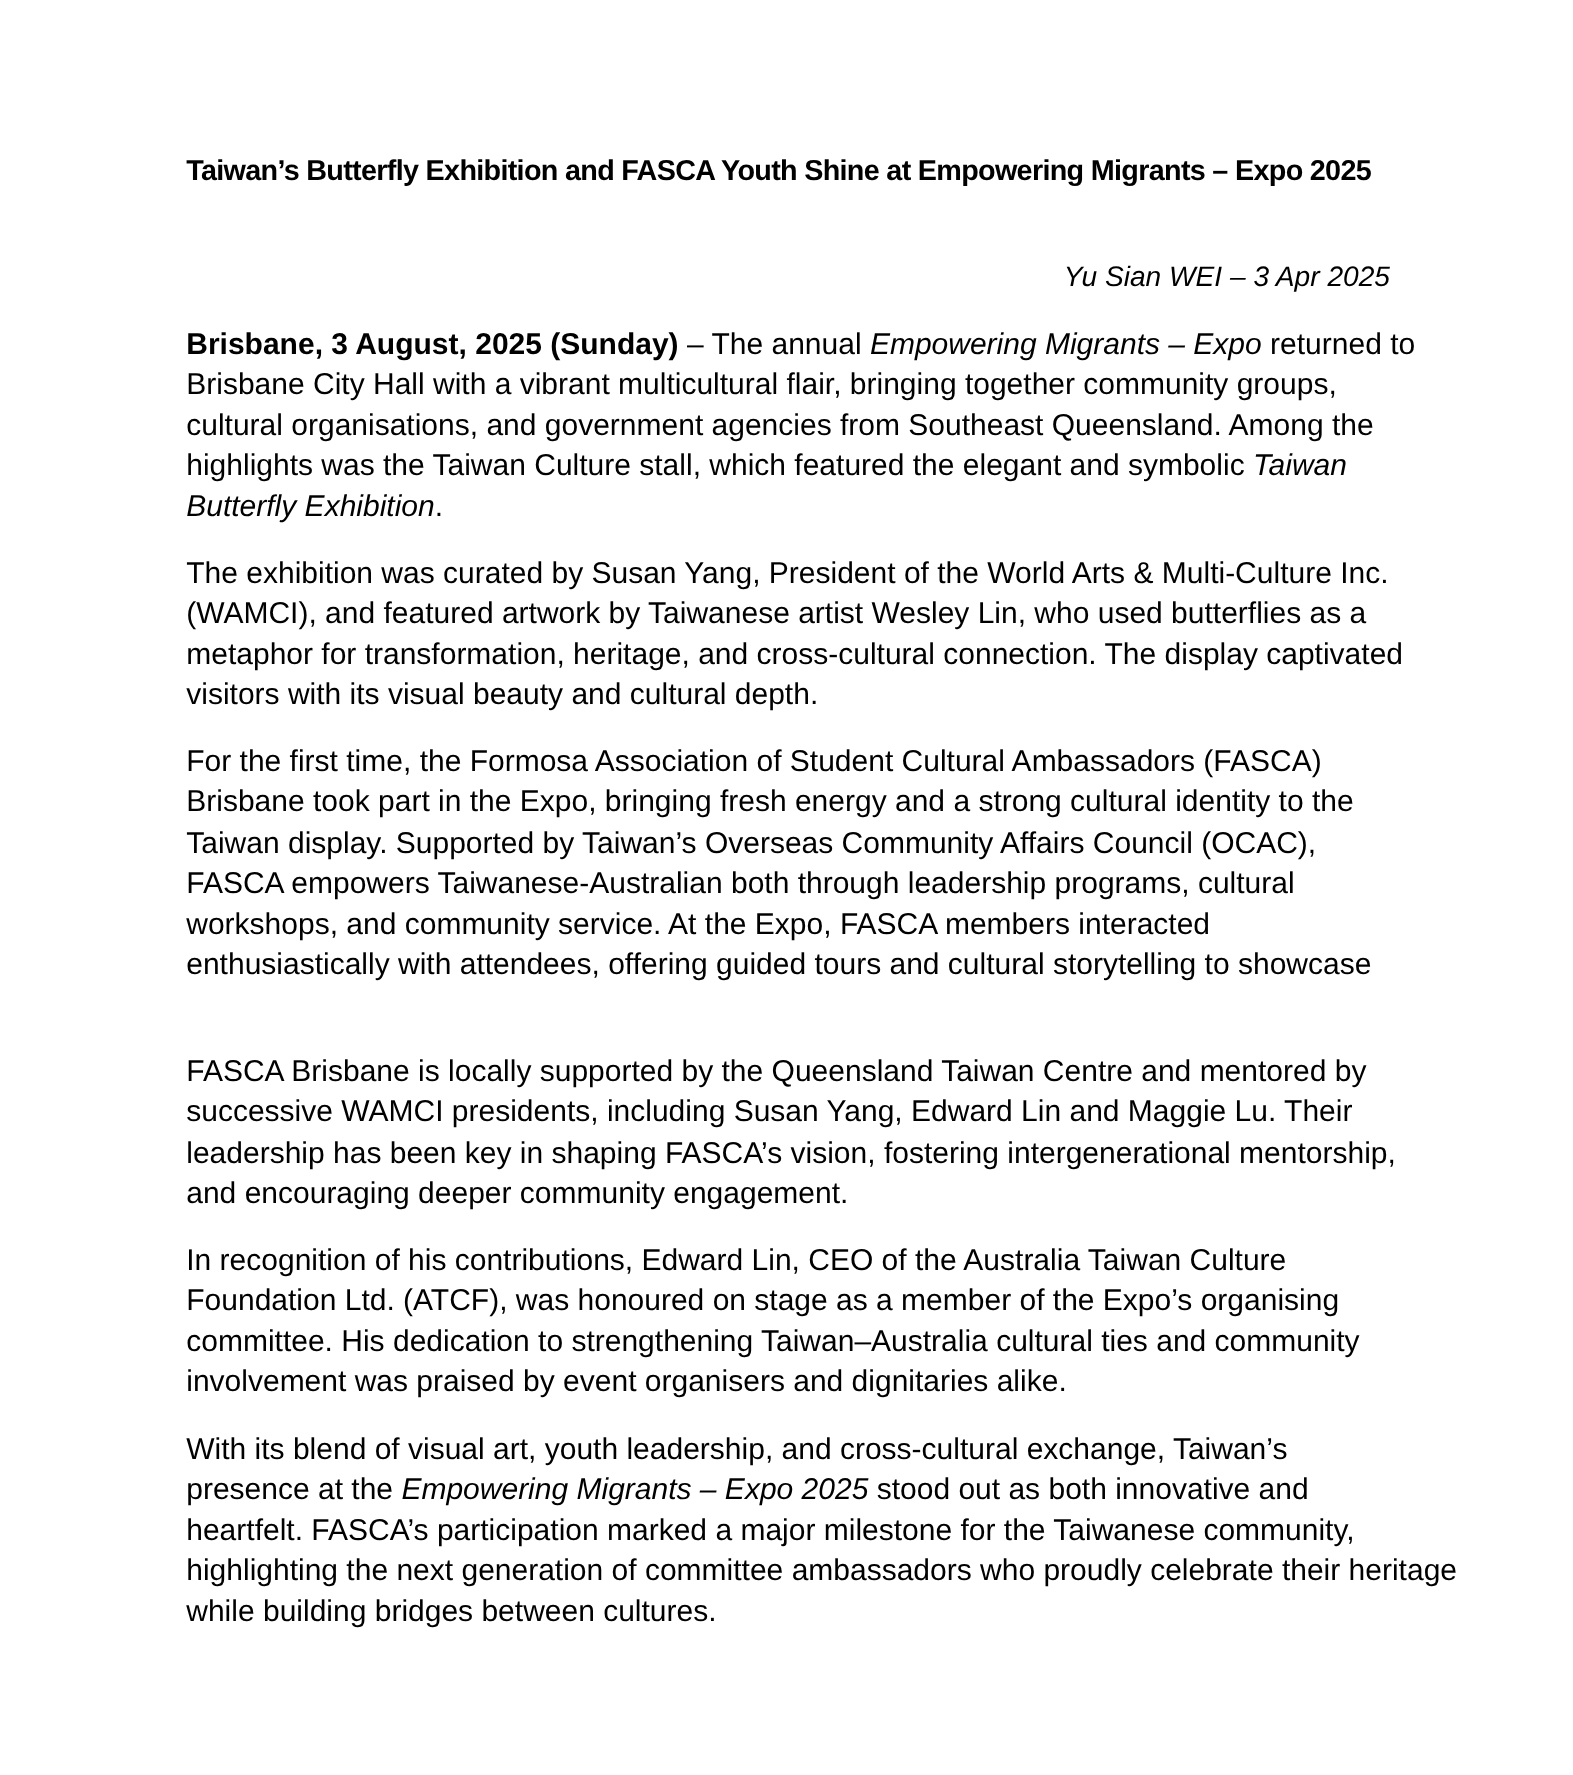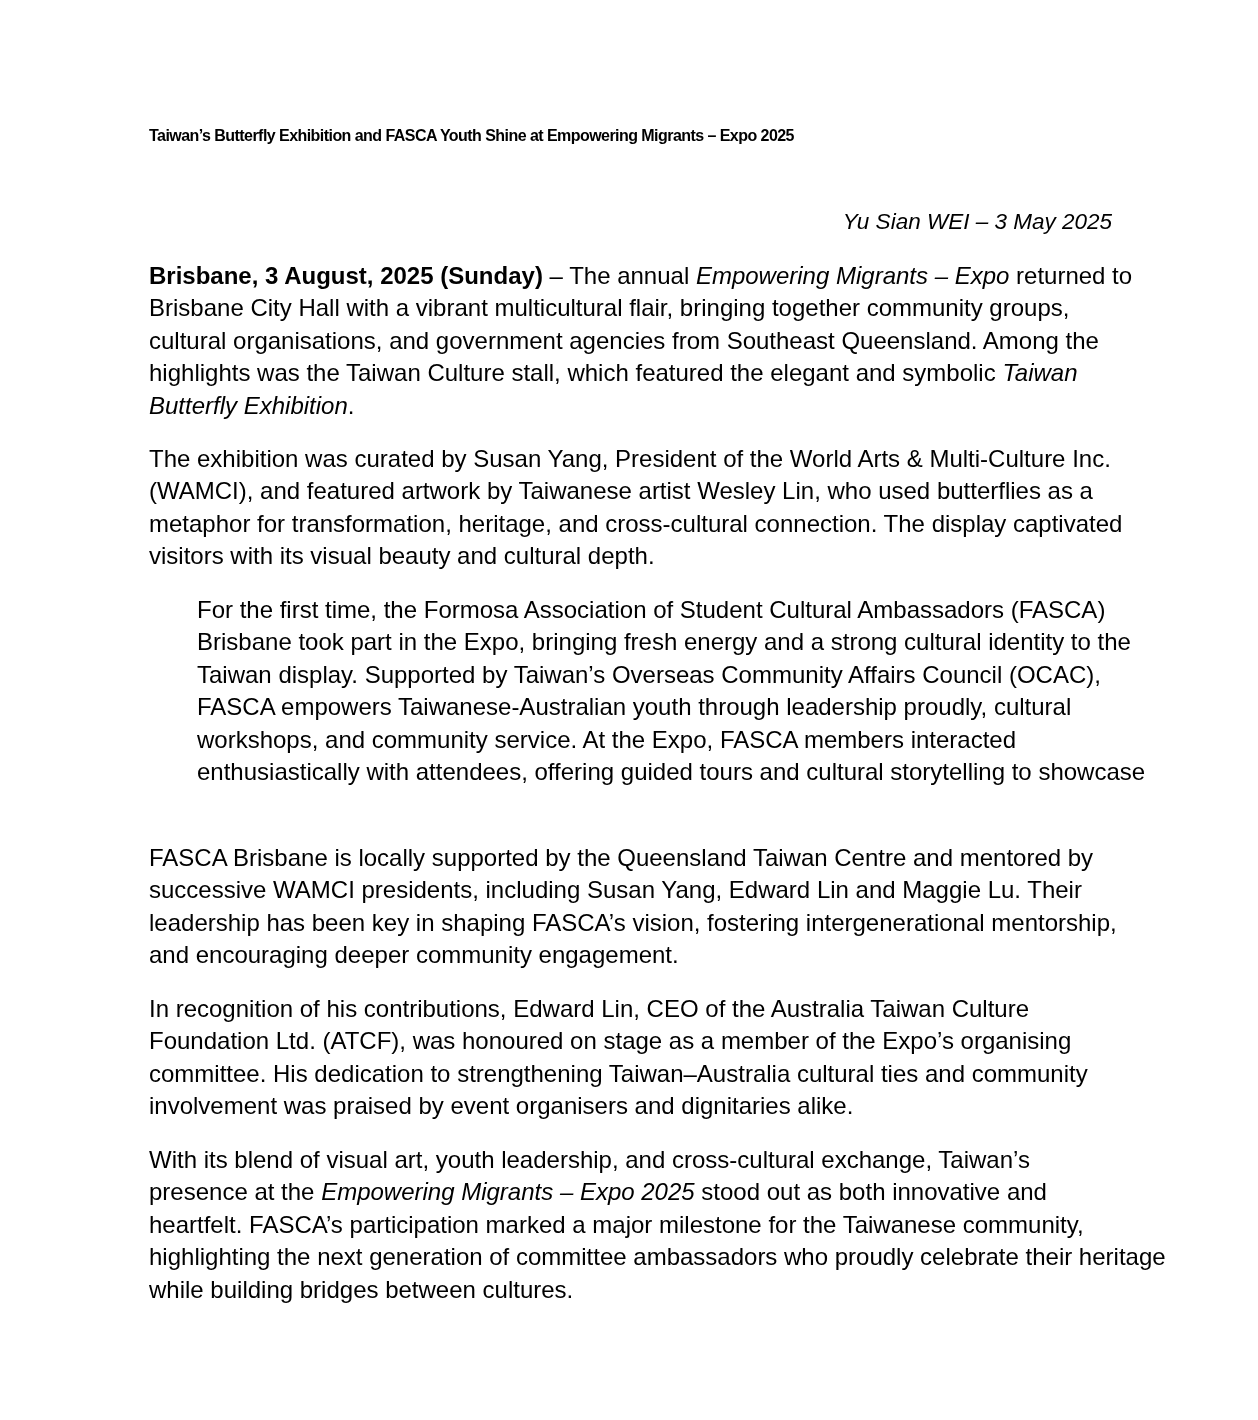--- a/index.html
+++ b/index.html
@@ -1,56 +1,56 @@
 <!DOCTYPE html>
 <html><head>
 <meta charset="utf-8">
 <style>
   html, body { margin: 0; padding: 0; background: #ffffff; }
   body { width: 1258px; height: 1420px; position: relative; overflow: hidden;
          font-family: "Liberation Sans", sans-serif; color: #000000; }
   .page { position: absolute; left: 0; top: 0; width: 1258px; height: 1420px; background: #fff; }
-  .title { position: absolute; left: 149px; top: 121px; font-size: 16px; font-weight: bold;
+  .title { position: absolute; left: 149px; top: 121px; font-size: 23px; font-weight: bold;
            letter-spacing: -0.55px; white-space: nowrap; line-height: 30px; }
   .byline { position: absolute; right: 146px; top: 207px; font-size: 22.5px; font-style: italic;
             white-space: nowrap; line-height: 30px; }
   .para { position: absolute; left: 149px; width: 980px; font-size: 24px; line-height: 32.4px; }
   .line { display: block; white-space: nowrap; }
   .b { font-weight: bold; }
   .i { font-style: italic; }
 </style>
 </head>
 <body>
 
 <div class="page">
 
   <div class="title">Taiwan’s Butterfly Exhibition and FASCA Youth Shine at Empowering Migrants – Expo 2025</div>
 
-  <div class="byline">Yu Sian WEI – 3 May 2025</div>
+  <div class="byline">Yu Sian WEI – 3 Apr 2025</div>
 
   <div class="para" style="top:260px;">
     <span class="line"><span class="b">Brisbane, 3 August, 2025 (Sunday)</span><span> – The annual </span><span class="i">Empowering Migrants – Expo</span><span> returned to</span></span>
     <span class="line">Brisbane City Hall with a vibrant multicultural flair, bringing together community groups,</span>
     <span class="line">cultural organisations, and government agencies from Southeast Queensland. Among the</span>
     <span class="line"><span>highlights was the Taiwan Culture stall, which featured the elegant and symbolic </span><span class="i">Taiwan</span></span>
     <span class="line"><span class="i">Butterfly Exhibition</span><span>.</span></span>
   </div>
 
   <div class="para" style="top:443px;">
     <span class="line">The exhibition was curated by Susan Yang, President of the World Arts &amp; Multi-Culture Inc.</span>
     <span class="line">(WAMCI), and featured artwork by Taiwanese artist Wesley Lin, who used butterflies as a</span>
     <span class="line">metaphor for transformation, heritage, and cross-cultural connection. The display captivated</span>
     <span class="line">visitors with its visual beauty and cultural depth.</span>
   </div>
 
-  <div class="para" style="top:594px;margin-left:48px;">
+  <div class="para" style="top:594px;">
     <span class="line">For the first time, the Formosa Association of Student Cultural Ambassadors (FASCA)</span>
     <span class="line">Brisbane took part in the Expo, bringing fresh energy and a strong cultural identity to the</span>
     <span class="line">Taiwan display. Supported by Taiwan’s Overseas Community Affairs Council (OCAC),</span>
-    <span class="line">FASCA empowers Taiwanese-Australian youth through leadership proudly, cultural</span>
+    <span class="line">FASCA empowers Taiwanese-Australian both through leadership programs, cultural</span>
     <span class="line">workshops, and community service. At the Expo, FASCA members interacted</span>
     <span class="line">enthusiastically with attendees, offering guided tours and cultural storytelling to showcase</span>
   </div>
 
   <div class="para" style="top:842px;">
     <span class="line">FASCA Brisbane is locally supported by the Queensland Taiwan Centre and mentored by</span>
     <span class="line">successive WAMCI presidents, including Susan Yang, Edward Lin and Maggie Lu. Their</span>
     <span class="line">leadership has been key in shaping FASCA’s vision, fostering intergenerational mentorship,</span>
     <span class="line">and encouraging deeper community engagement.</span>
   </div>

